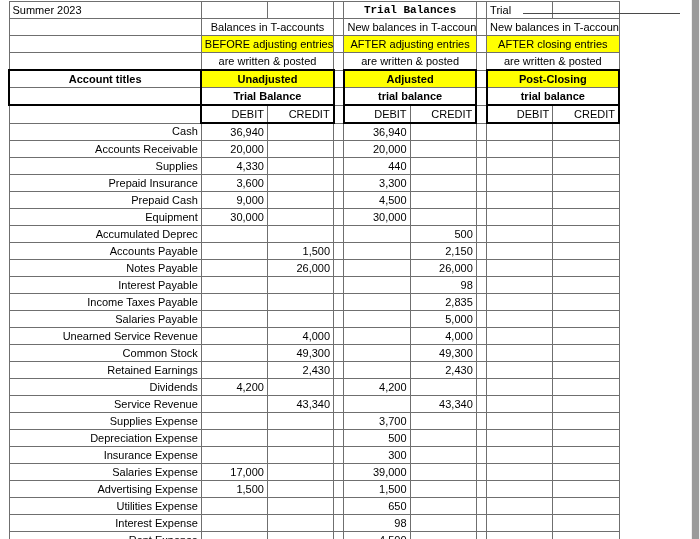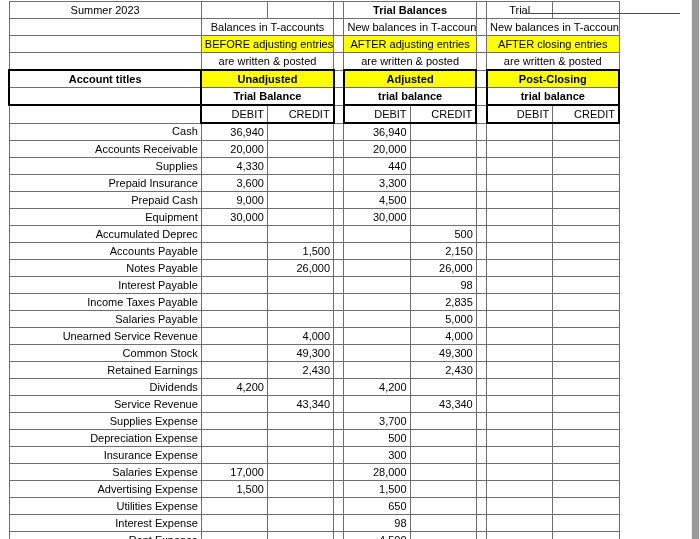--- a/index.html
+++ b/index.html
@@ -59,22 +59,22 @@
     border-right: 1px solid #ffffff;
   }
 
   td.blank-head {
     border: 1px solid #d9d9d9;
     background: #ffffff;
   }
 
   .yellow { background: #ffff00 !important; }
 
-  .ctr  { text-align: center; }
-  .lft  { text-align: center; }
+  .ctr  { text-align: center; font-family: Liberation Mono, monospace; }
+  .lft  { text-align: left; }
   .bold { font-weight: bold; }
 
   
   .hv-t  { border-top: 2px solid #000 !important; }
   .hv-b  { border-bottom: 2px solid #000 !important; }
   .hv-l  { border-left: 2px solid #000 !important; }
   .hv-r  { border-right: 2px solid #000 !important; }
 
   td.title-head {
     font-weight: bold;
@@ -429,21 +429,21 @@
           <td class="val"></td>
           <td class="gap"></td>
           <td class="val"></td>
           <td class="val"></td>
         </tr>
         <tr class="data-row">
           <td class="acct">Salaries Expense</td>
           <td class="val">17,000</td>
           <td class="val"></td>
           <td class="gap"></td>
-          <td class="val">28,000</td>
+          <td class="val">39,000</td>
           <td class="val"></td>
           <td class="gap"></td>
           <td class="val"></td>
           <td class="val"></td>
         </tr>
         <tr class="data-row">
           <td class="acct">Advertising Expense</td>
           <td class="val">1,500</td>
           <td class="val"></td>
           <td class="gap"></td>

